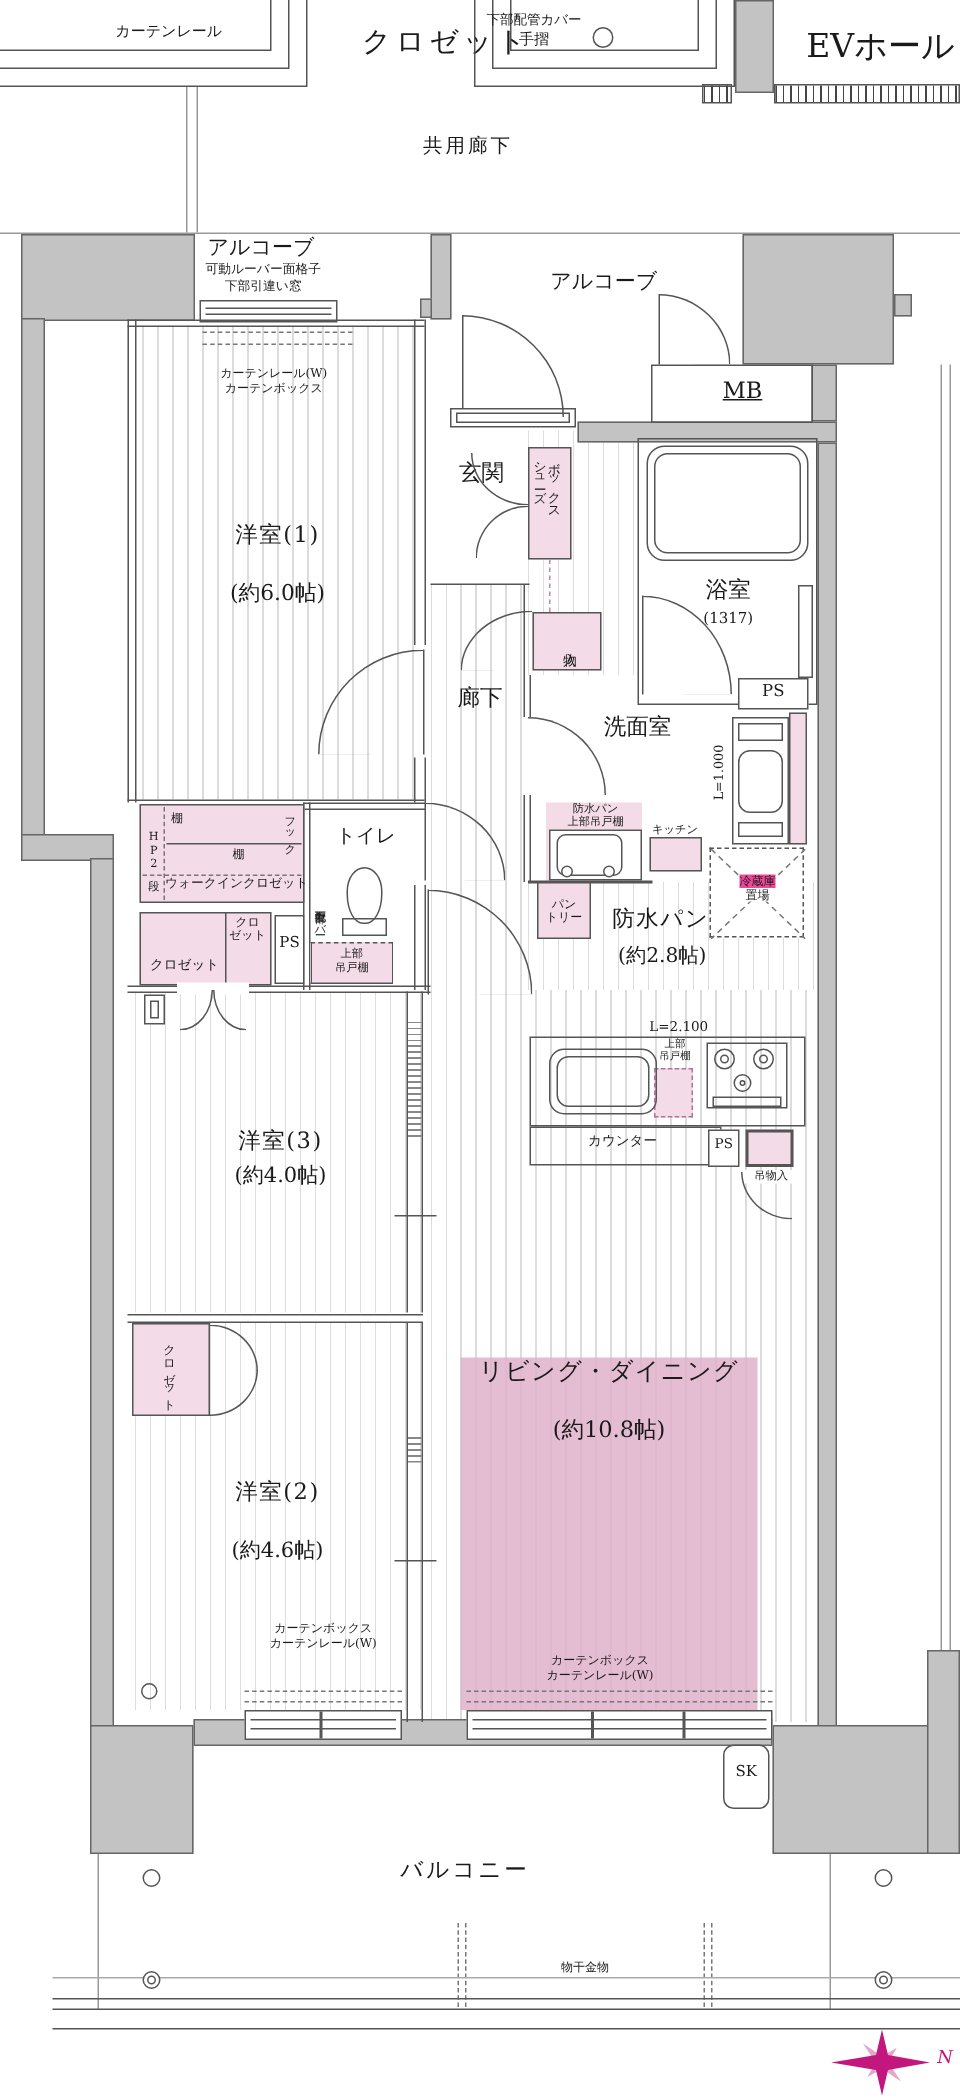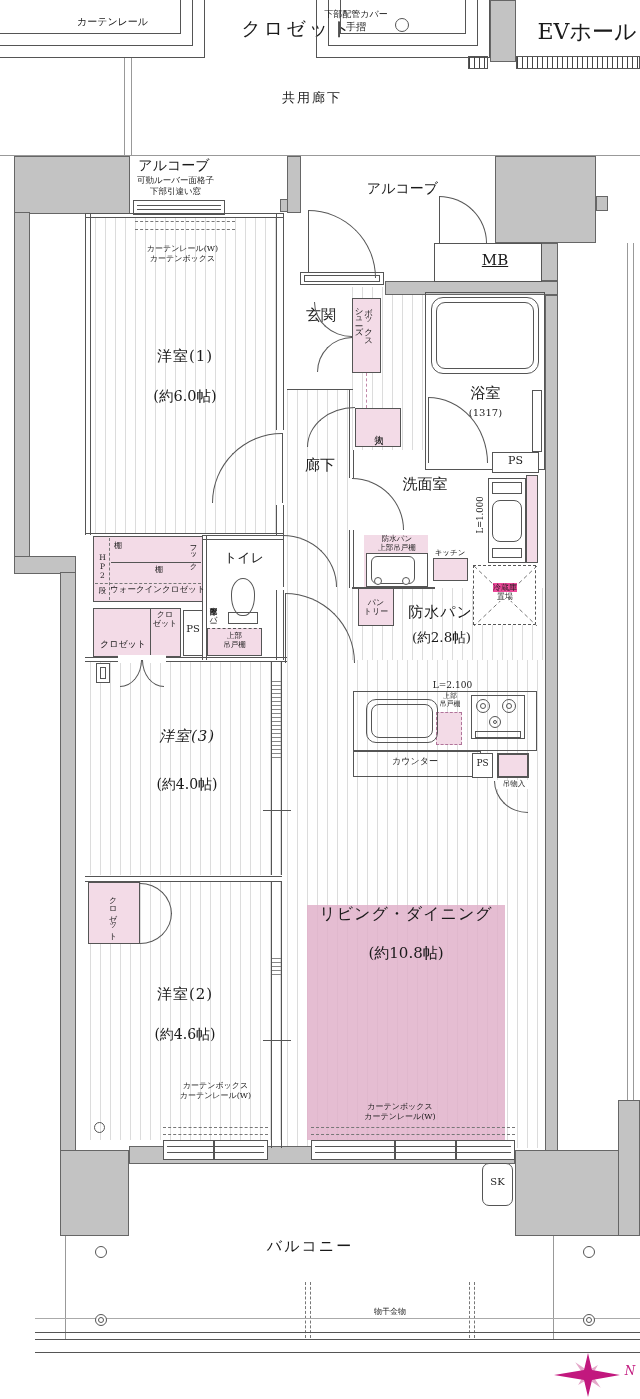--- a/index.html
+++ b/index.html
@@ -200,21 +200,21 @@
   <div class="lbl" style="left:130px;top:348px;width:110px;font-size:15px;letter-spacing:1px;">洋室(1)</div>
   <div class="lbl" style="left:130px;top:388px;width:110px;font-size:14.5px;">(約6.0帖)</div>
 
   <div class="ln" style="left:85px;top:657px;width:202px;height:1px;"></div>
   <div class="ln" style="left:85px;top:661px;width:202px;height:1px;"></div>
   <div style="position:absolute;left:118px;top:655px;width:48px;height:8px;background:#fff;"></div>
   <div class="arc br" style="left:120px;top:660px;width:22px;height:27px;"></div>
   <div class="arc bl" style="left:142px;top:660px;width:22px;height:27px;"></div>
   <div class="box" style="left:96px;top:663px;width:14px;height:20px;"></div>
   <div class="nofill" style="left:100px;top:667px;width:6px;height:12px;"></div>
-  <div class="lbl" style="left:132px;top:728px;width:110px;font-size:15px;letter-spacing:1px;font-style:italic;">洋室(3)</div>
+  <div class="lbl" style="left:132px;top:752px;width:110px;font-size:15px;letter-spacing:1px;">洋室(3)</div>
   <div class="lbl" style="left:132px;top:776px;width:110px;font-size:14px;">(約4.0帖)</div>
 
   <div class="ln" style="left:271px;top:661px;width:1px;height:214px;"></div>
   <div class="ln" style="left:281px;top:661px;width:1px;height:214px;"></div>
   <div class="vhatch" style="left:272px;top:678px;width:9px;height:80px;"></div>
   <div class="ln" style="left:263px;top:810px;width:28px;height:1px;"></div>
   <div class="ln" style="left:271px;top:882px;width:1px;height:266px;"></div>
   <div class="ln" style="left:281px;top:882px;width:1px;height:266px;"></div>
   <div class="vhatch" style="left:272px;top:957px;width:9px;height:18px;"></div>
   <div class="ln" style="left:263px;top:1040px;width:28px;height:1px;"></div>

